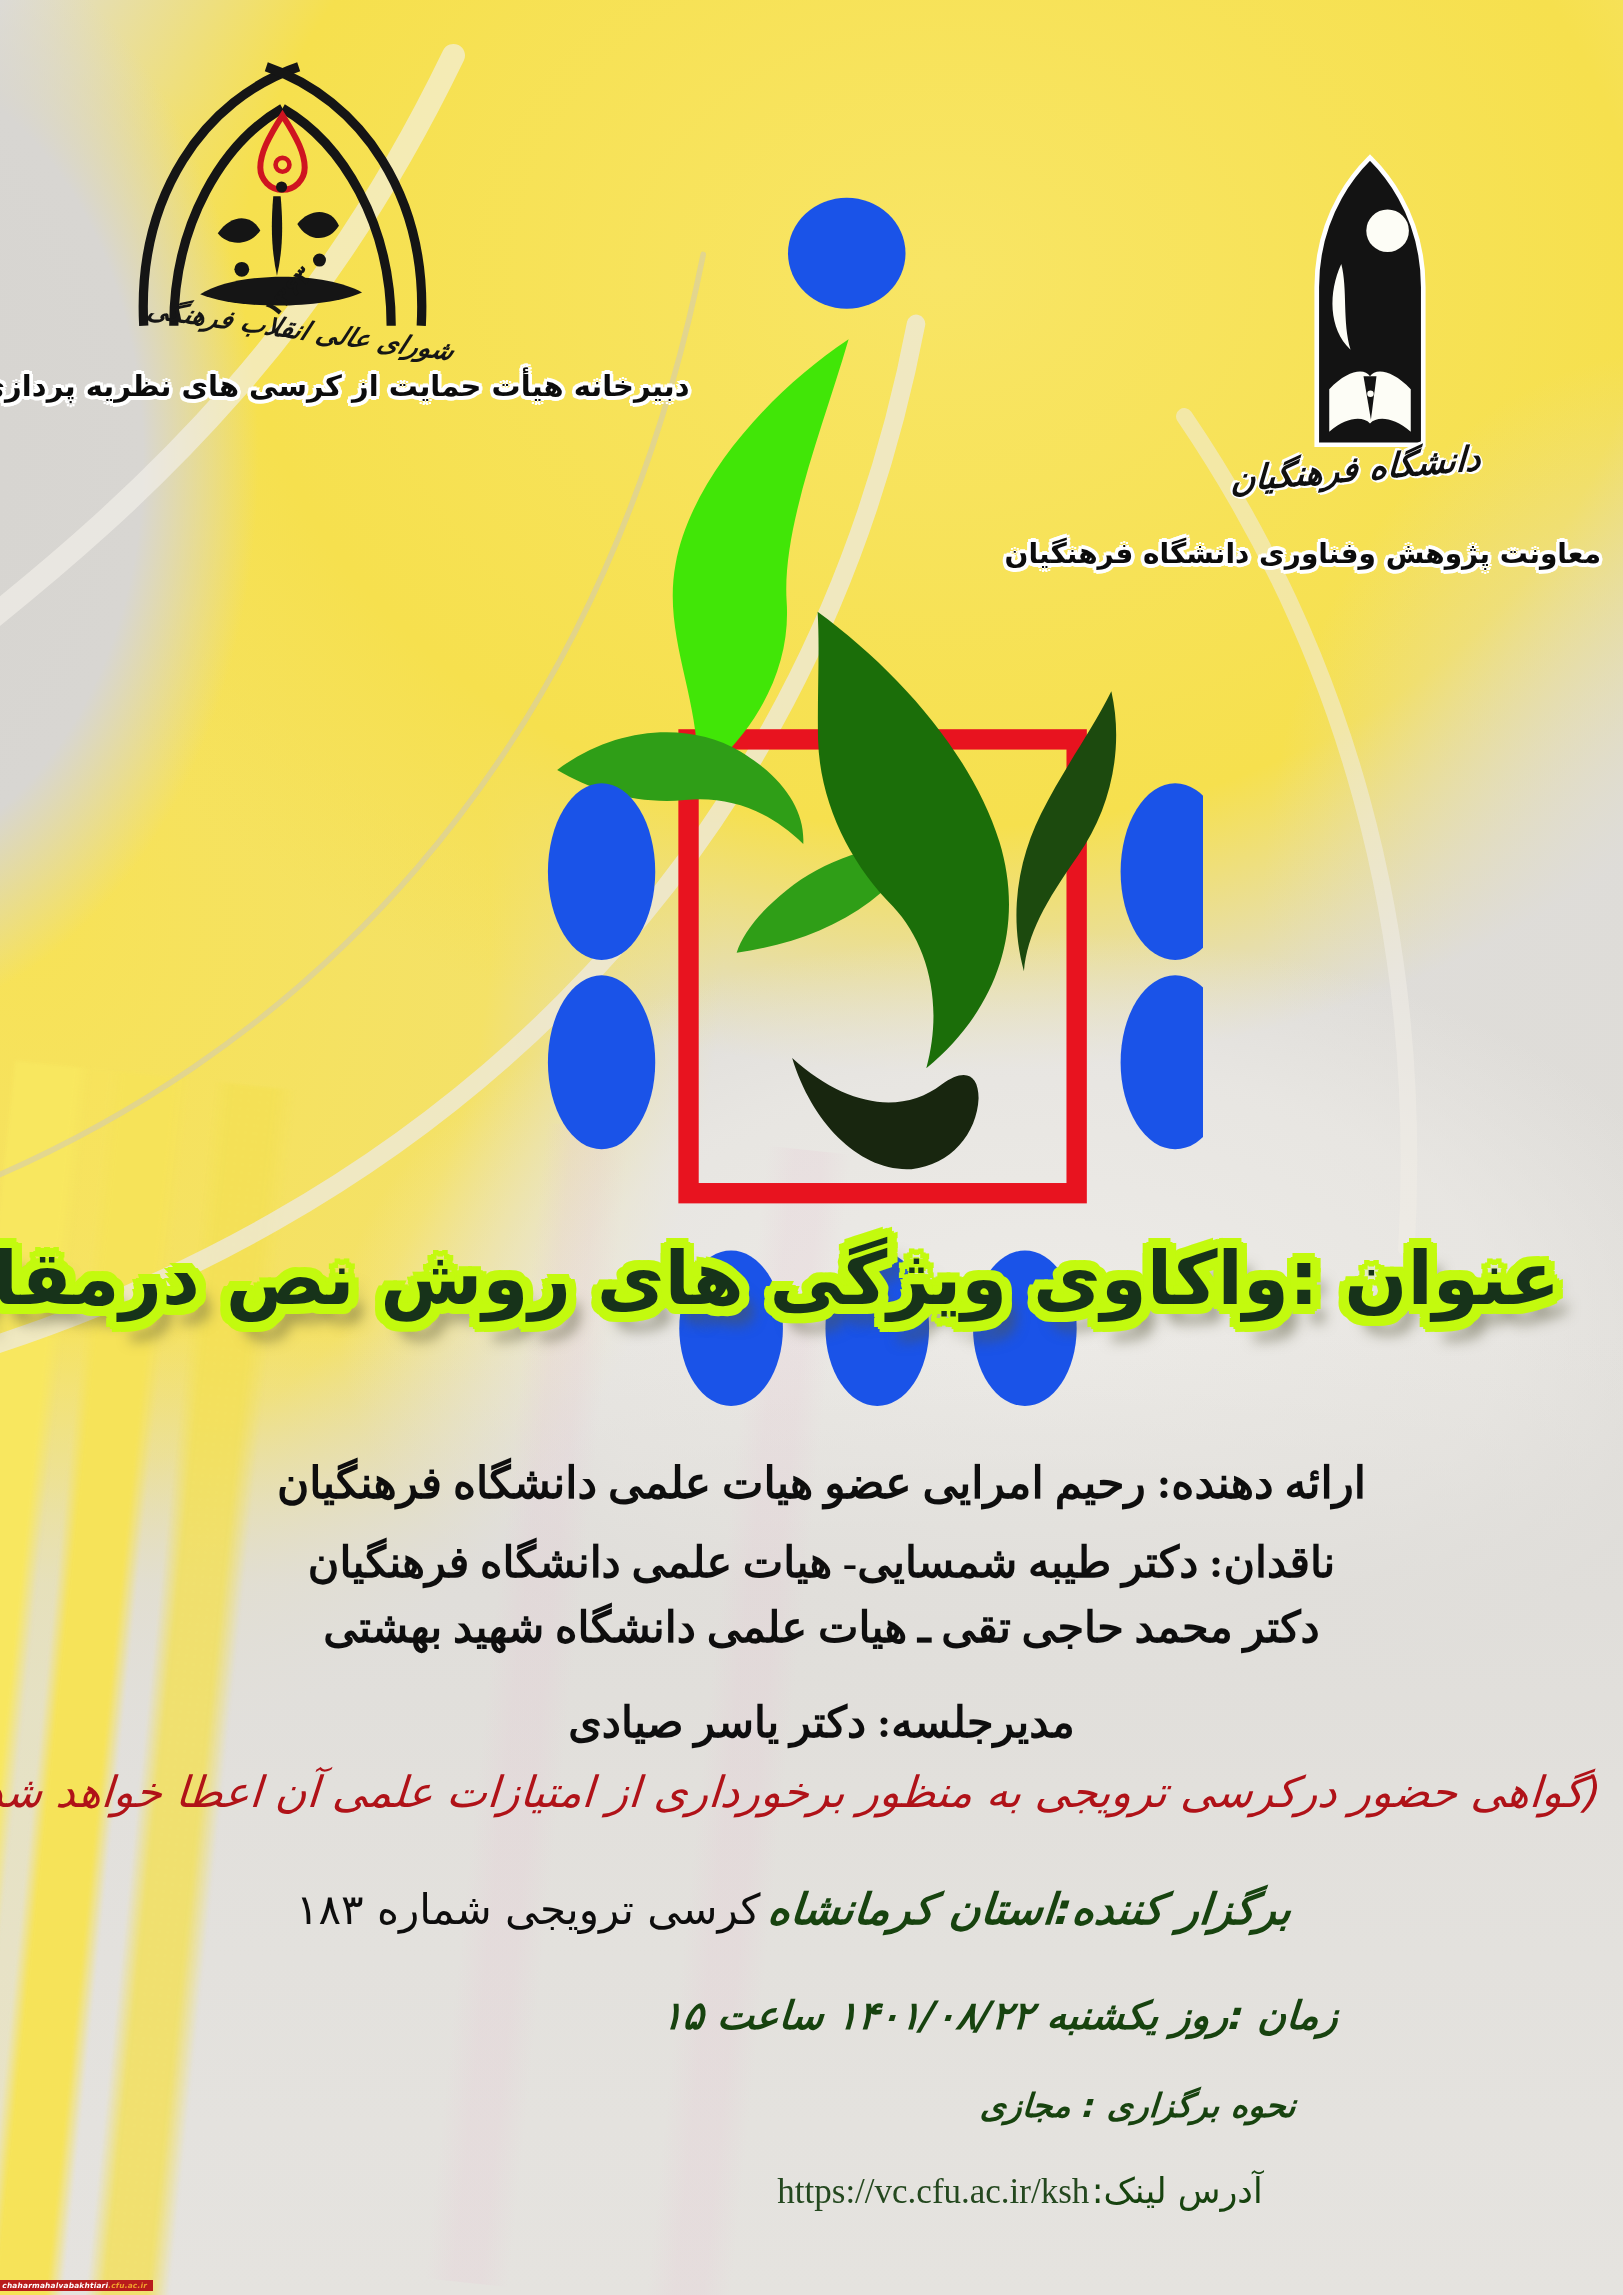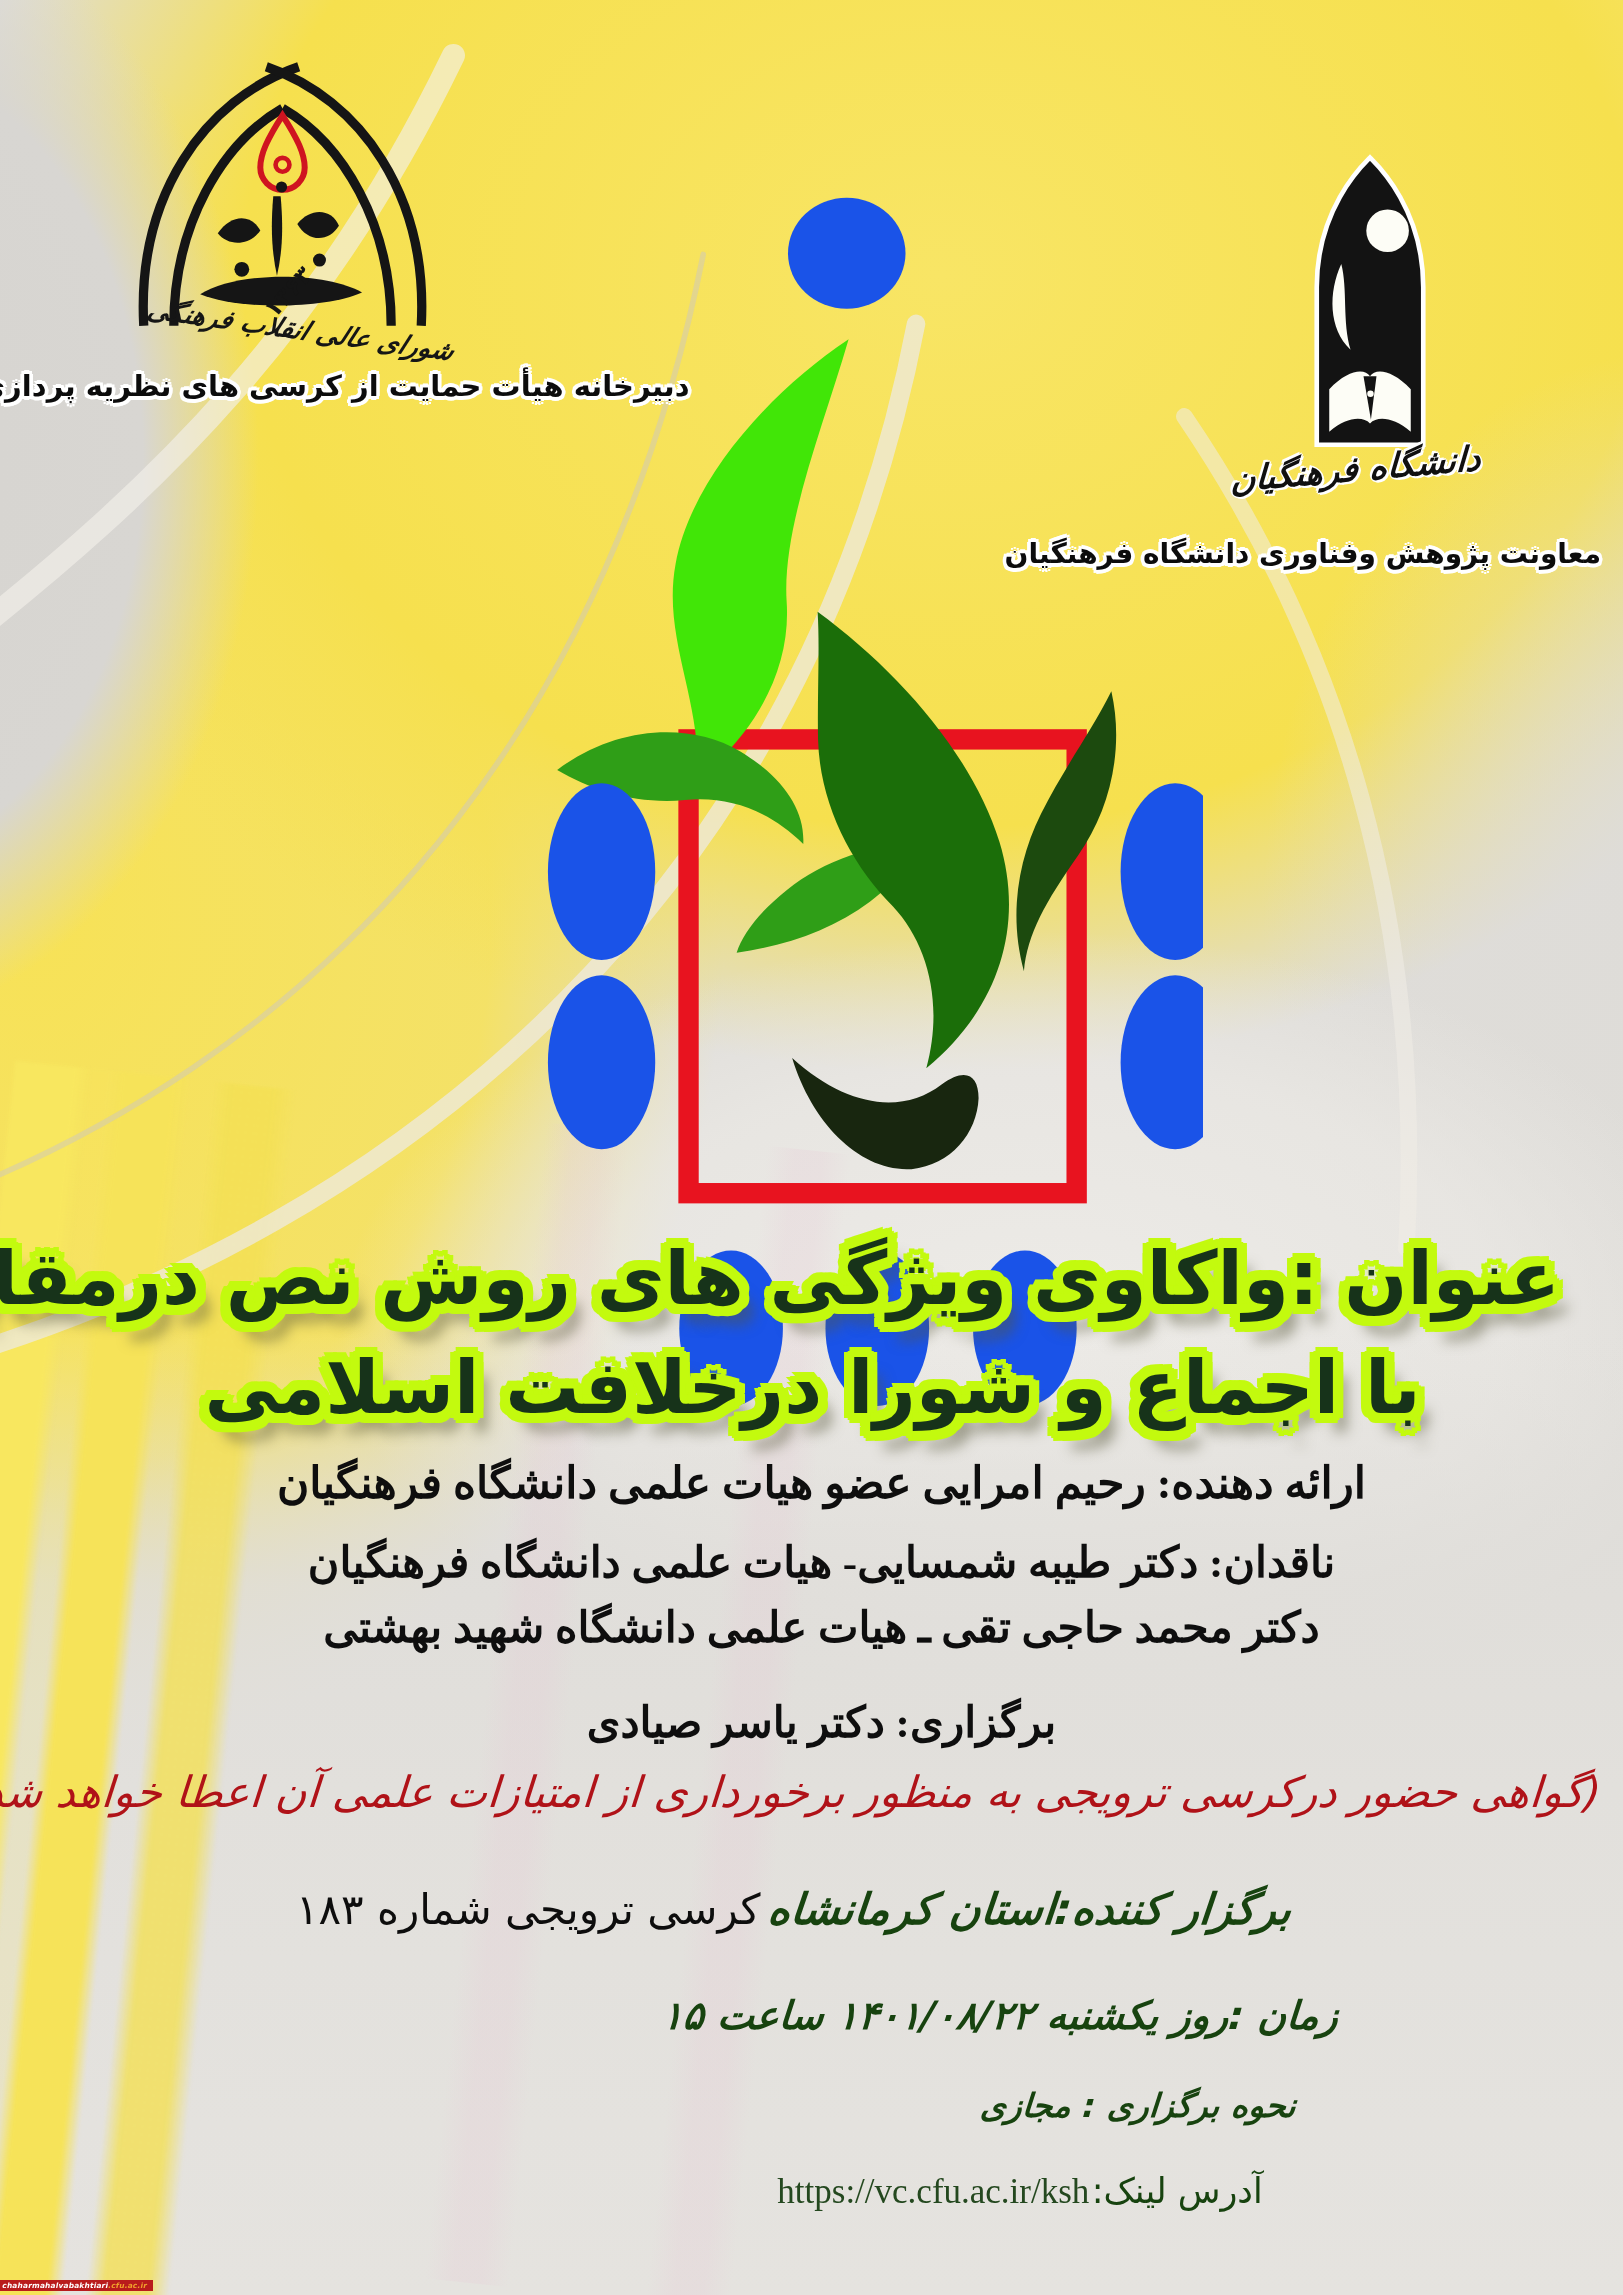--- a/index.html
+++ b/index.html
@@ -221,27 +221,26 @@
       <ellipse cx="1440" cy="1465" rx="118" ry="191"></ellipse>
       <ellipse cx="1440" cy="1877" rx="118" ry="188"></ellipse>
       <ellipse cx="480" cy="2452" rx="112" ry="168"></ellipse>
       <ellipse cx="796" cy="2452" rx="112" ry="168"></ellipse>
       <ellipse cx="1115" cy="2452" rx="112" ry="168"></ellipse>
     </g>
   </svg>
 
   <div class="title">
     <div class="title-line">عنوان :واکاوی ویژگی های روش نص درمقایسه</div>
-    <div class="title-line">با اجماع و شورا درخلافت اسلامی</div>
   </div>
 
   <div class="txt presenter">ارائه دهنده: رحیم امرایی عضو هیات علمی دانشگاه فرهنگیان</div>
   <div class="txt critic1">ناقدان: دکتر طیبه شمسایی- هیات علمی دانشگاه فرهنگیان</div>
   <div class="txt critic2">دکتر محمد حاجی تقی ـ  هیات علمی دانشگاه  شهید بهشتی</div>
-  <div class="txt moderator">برگزاری: دکتر یاسر صیادی</div>
+  <div class="txt moderator">مدیرجلسه: دکتر یاسر صیادی</div>
 
   <div class="note">(گواهی حضور درکرسی ترویجی به منظور برخورداری از امتیازات علمی آن اعطا خواهد شد )</div>
 
   <div class="organizer-row">
     <span class="green-it organizer">برگزار کننده:استان کرمانشاه</span>
     <span class="session">کرسی ترویجی شماره ۱۸۳</span>
   </div>
   <div class="green-it time">زمان :روز یکشنبه ۱۴۰۱/۰۸/۲۲ ساعت ۱۵</div>
   <div class="green-it mode">نحوه برگزاری : مجازی</div>
   <div class="link">

